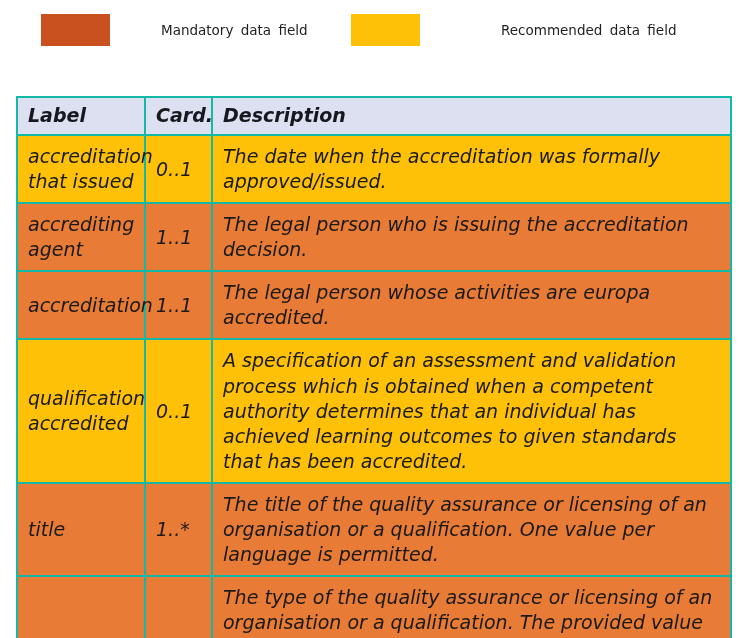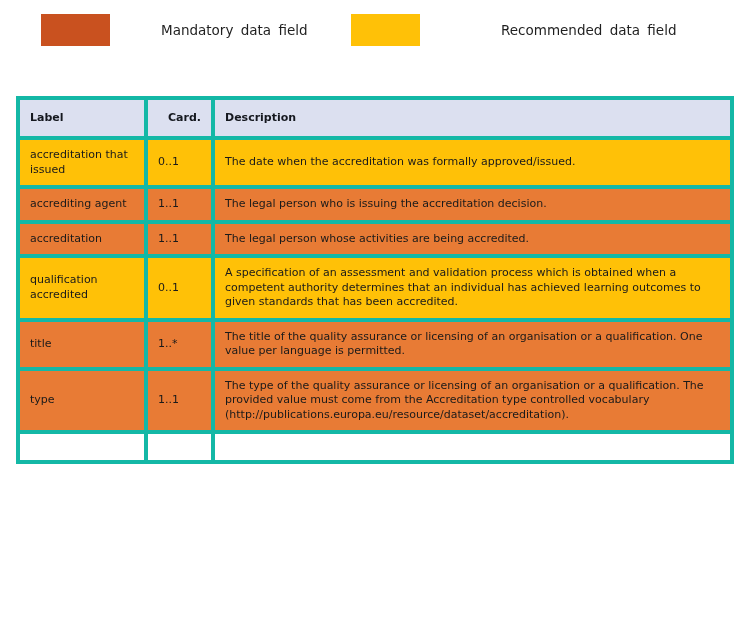--- a/index.html
+++ b/index.html
@@ -58,24 +58,25 @@
     width: 714px;
     table-layout: fixed;
     border: 1px solid #7a7f8c;
   }
   table.spec col.c-label { width: 128px; }
   table.spec col.c-card  { width: 67px; }
   table.spec col.c-desc  { width: 519px; }
 
   table.spec th,
   table.spec td {
-    border: 4px solid #14b8a6;
+    border: 2px solid #14b8a6;
     vertical-align: middle;
-    font-size: 11px;
+    font-size: 19px;
     line-height: 1.32;
+    font-style: italic;
   }
 
   table.spec thead th {
     background: #dce0f0;
     font-weight: bold;
     height: 30px;
     color: #15181f;
     padding: 3px 10px;
   }
   th.h-label { text-align: left; }
@@ -131,21 +132,21 @@
           <td class="cell-desc">The date when the accreditation was formally approved/issued.</td>
         </tr>
         <tr class="row-mandatory">
           <td class="cell-label">accrediting agent</td>
           <td class="cell-card">1..1</td>
           <td class="cell-desc">The legal person who is issuing the accreditation decision.</td>
         </tr>
         <tr class="row-mandatory">
           <td class="cell-label">accreditation</td>
           <td class="cell-card">1..1</td>
-          <td class="cell-desc">The legal person whose activities are being accredited.</td>
+          <td class="cell-desc">The legal person whose activities are europa accredited.</td>
         </tr>
         <tr class="row-recommended">
           <td class="cell-label">qualification accredited</td>
           <td class="cell-card">0..1</td>
           <td class="cell-desc">A specification of an assessment and validation process which is obtained when a competent authority determines that an individual has achieved learning outcomes to given standards that has been accredited.</td>
         </tr>
         <tr class="row-mandatory">
           <td class="cell-label">title</td>
           <td class="cell-card">1..*</td>
           <td class="cell-desc">The title of the quality assurance or licensing of an organisation or a qualification. One value per language is permitted.</td>

